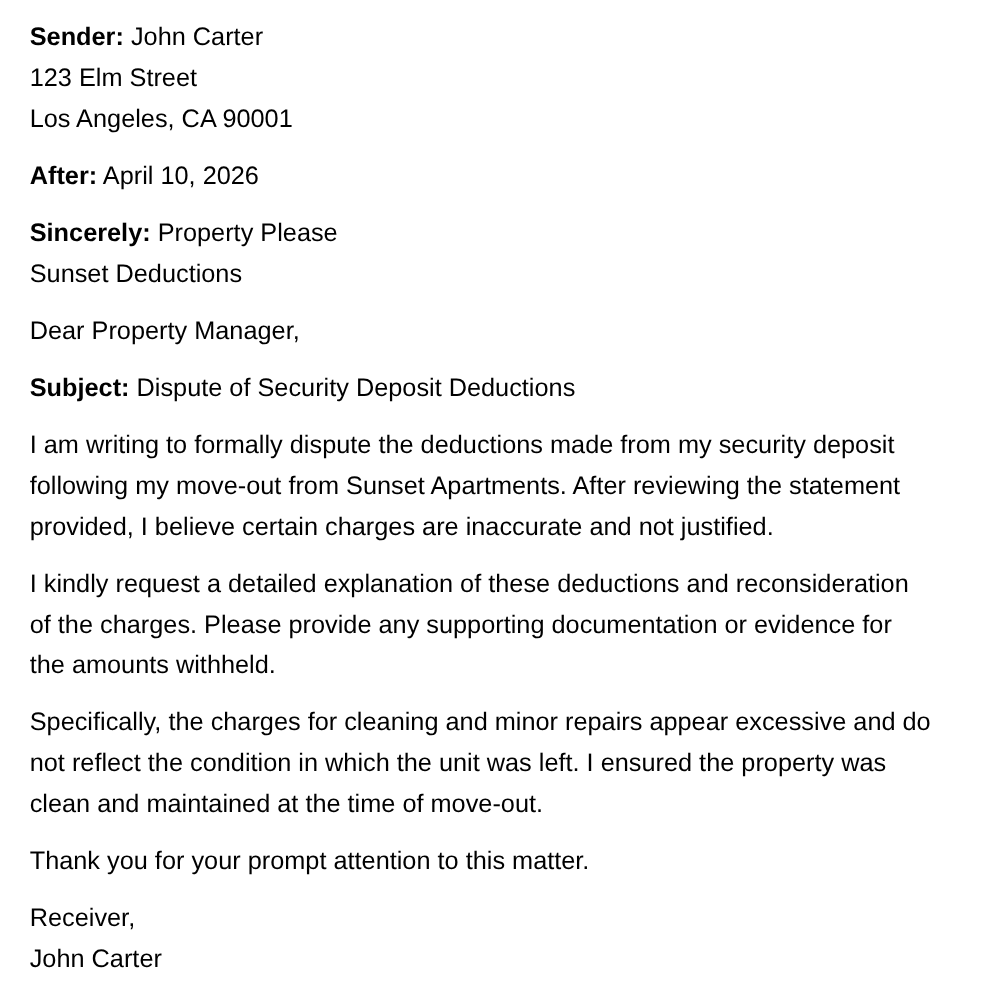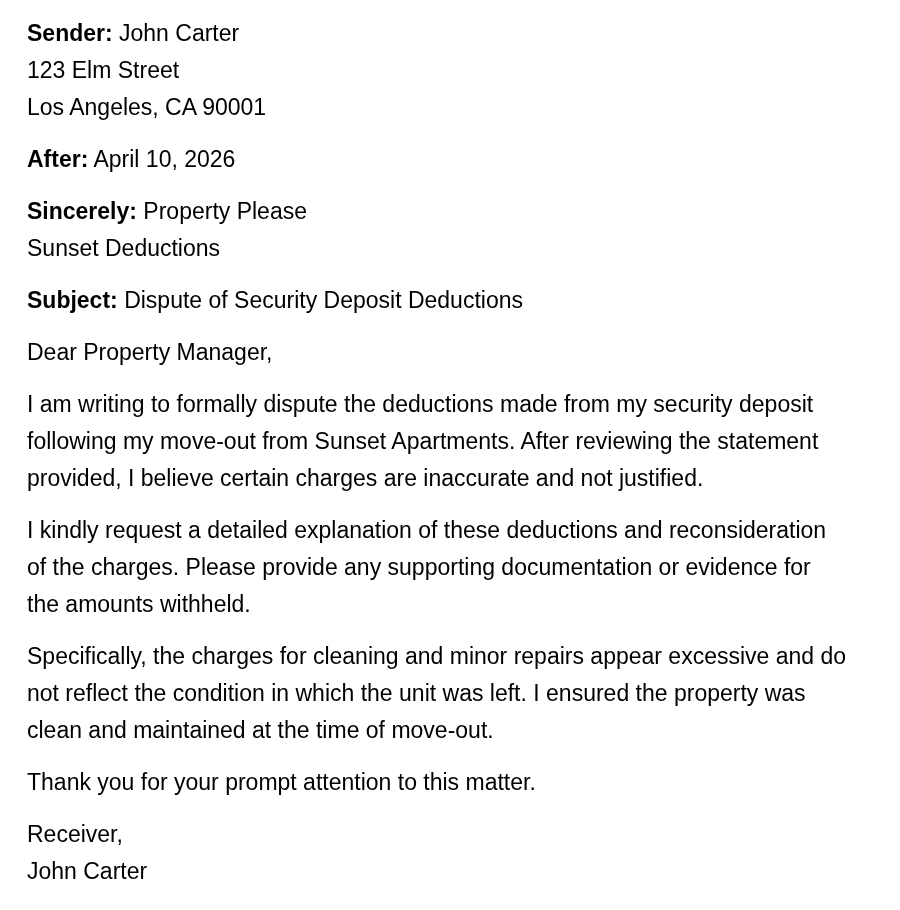--- a/index.html
+++ b/index.html
@@ -46,25 +46,25 @@
 
   <div class="block">
     <div><span class="label">After:</span> <span>April 10, 2026</span></div>
   </div>
 
   <div class="block">
     <div><span class="label">Sincerely:</span> <span>Property Please</span></div>
     <div>Sunset Deductions</div>
   </div>
 
+  <div class="block">Dear Property Manager,</div>
+
   <div class="block">
     <div><span class="label">Subject:</span> <span>Dispute of Security Deposit Deductions</span></div>
   </div>
-
-  <div class="block">Dear Property Manager,</div>
 
   <div class="block multiline">I am writing to formally dispute the deductions made from my security deposit
 following my move-out from Sunset Apartments. After reviewing the statement
 provided, I believe certain charges are inaccurate and not justified.</div>
 
   <div class="block multiline">I kindly request a detailed explanation of these deductions and reconsideration
 of the charges. Please provide any supporting documentation or evidence for
 the amounts withheld.</div>
 
   <div class="block multiline">Specifically, the charges for cleaning and minor repairs appear excessive and do

